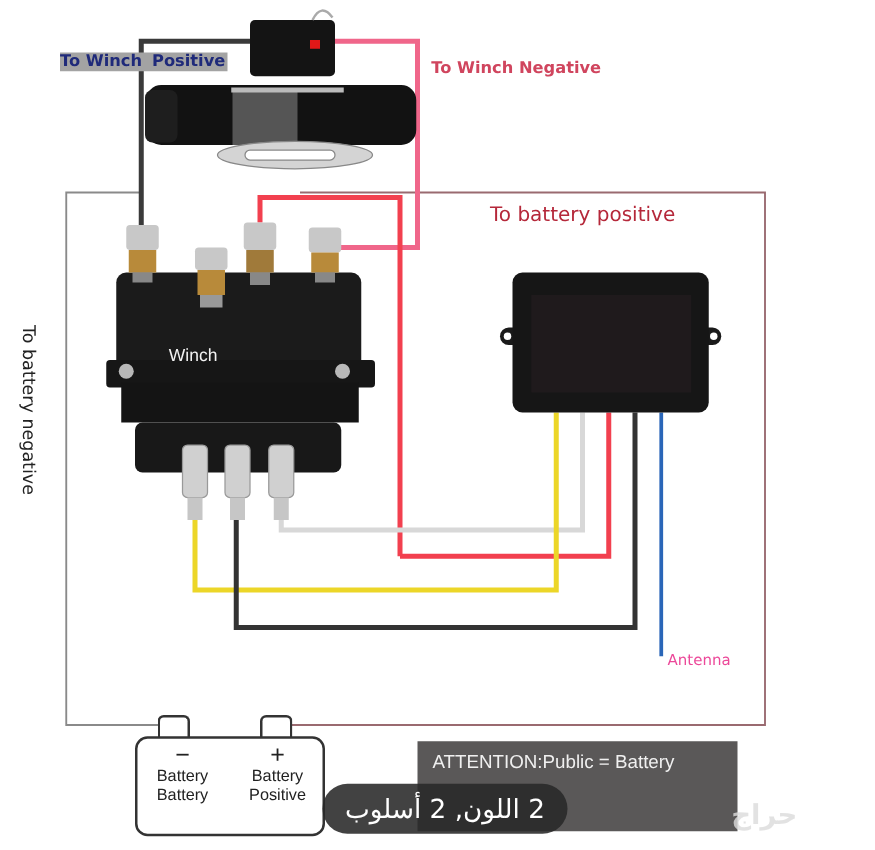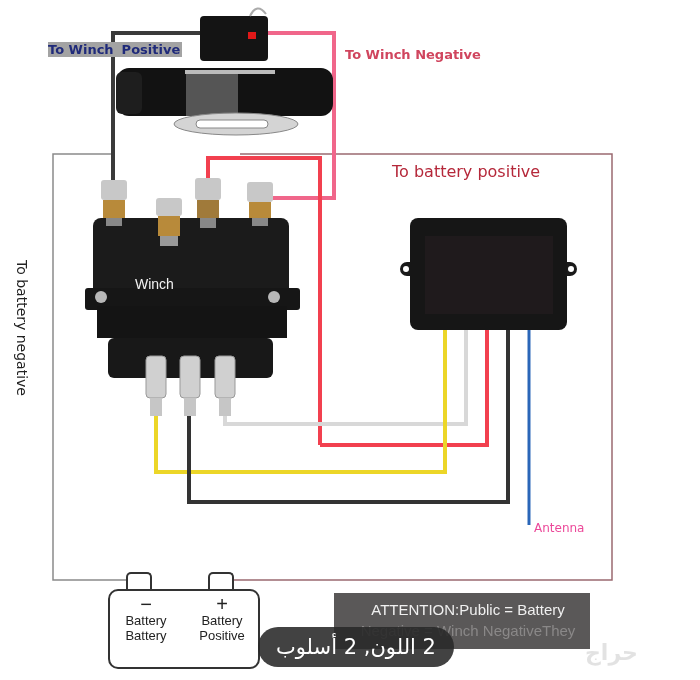--- a/index.html
+++ b/index.html
@@ -10,21 +10,21 @@
     .lbl-winch-pos .gap { display:inline-block; width: 8px; }
     .lbl-winch-neg { left: 345px; top: 47px; font-size: 13px; font-weight: bold; color: #d0455e; }
     .lbl-bat-pos { left: 392px; top: 162px; font-size: 16px; color: #b5283a; }
     .lbl-bat-neg { left: 30px; top: 260px; font-size: 14px; color: #222; transform-origin: left top; transform: translate(0,0) rotate(90deg); white-space: nowrap; width: 160px; }
     .lbl-public { left: 135px; top: 276px; font-size: 14px; color: #f2f2f2; font-family: "Liberation Sans", sans-serif; }
     .lbl-antenna { left: 534px; top: 521px; font-size: 12px; color: #ec4899; }
     .battery { left: 108px; top: 589px; width: 148px; height: 76px; border: 2px solid #333; border-radius: 10px; background: #fff; }
     .bat-term { top: 572px; width: 22px; height: 18px; border: 2px solid #333; border-bottom: none; border-radius: 5px 5px 0 0; background: #fff; }
     .bat-text { font-family: "Liberation Sans", sans-serif; font-size: 13px; color: #222; text-align: center; line-height: 15px; }
     .bat-sign { font-size: 20px; line-height: 18px; }
-    .attention { left: 334px; top: 593px; width: 256px; height: 56px; background: #5a5858; color: #f0f0f0; font-family: "Liberation Sans", sans-serif; font-size: 15px; line-height: 21px; padding: 6px 0 0 12px; box-sizing: border-box; text-align: center; }
+    .attention { left: 334px; top: 593px; width: 256px; height: 72px; background: #5a5858; color: #f0f0f0; font-family: "Liberation Sans", sans-serif; font-size: 15px; line-height: 21px; padding: 6px 0 0 12px; box-sizing: border-box; }
     .attention .dim { color: #8a8888; }
     .overlay-pill { left: 258px; top: 627px; height: 40px; padding: 0 18px; border-radius: 22px; background: rgba(40,40,40,0.88); color: #fff; font-size: 21px; line-height: 40px; direction: rtl; white-space: nowrap; }
     .watermark { left: 585px; top: 640px; font-size: 22px; color: #dcdcdc; opacity: .8; font-weight: bold; letter-spacing: 2px; text-align: center; }
   </style>
 </head>
 <body>
 
 <svg class="wiring" width="700" height="680" viewBox="0 0 700 680">
 
   <polyline points="112,154 53,154 53,580 127,580" fill="none" stroke="#8a8a8a" stroke-width="1.5"></polyline>
@@ -119,17 +119,16 @@
   </div>
   <div class="abs bat-text" style="left:80px; top:4px; width:64px;">
     <div class="bat-sign">+</div>
     <div>Battery</div>
     <div>Positive</div>
   </div>
 </div>
 
 <div class="abs attention">
   <div>ATTENTION:Public = Battery</div>
-  <div class="dim">Negative = Winch NegativeThey</div>
 </div>
 
 <div class="abs overlay-pill">2 اللون, 2 أسلوب</div>
 <div class="abs watermark">حراج</div>
 
 </body></html>

